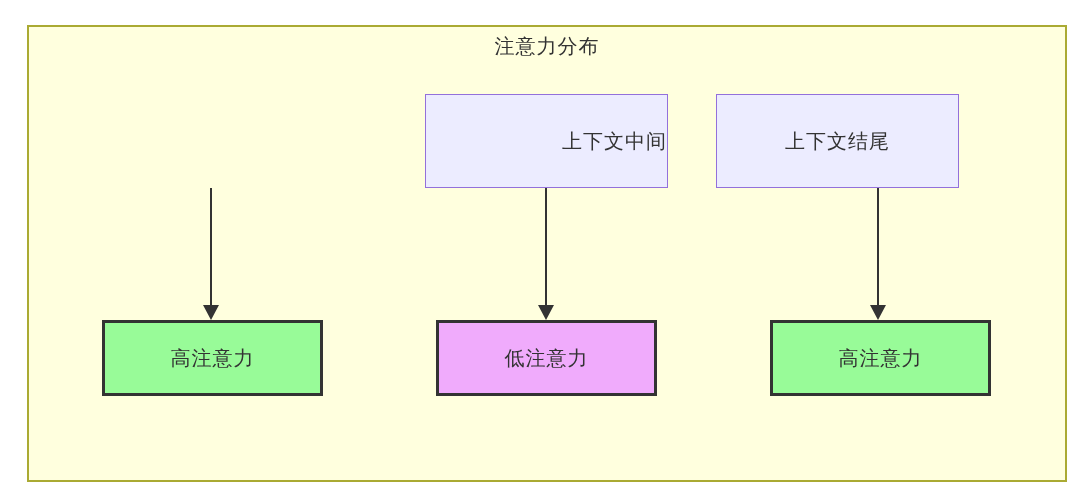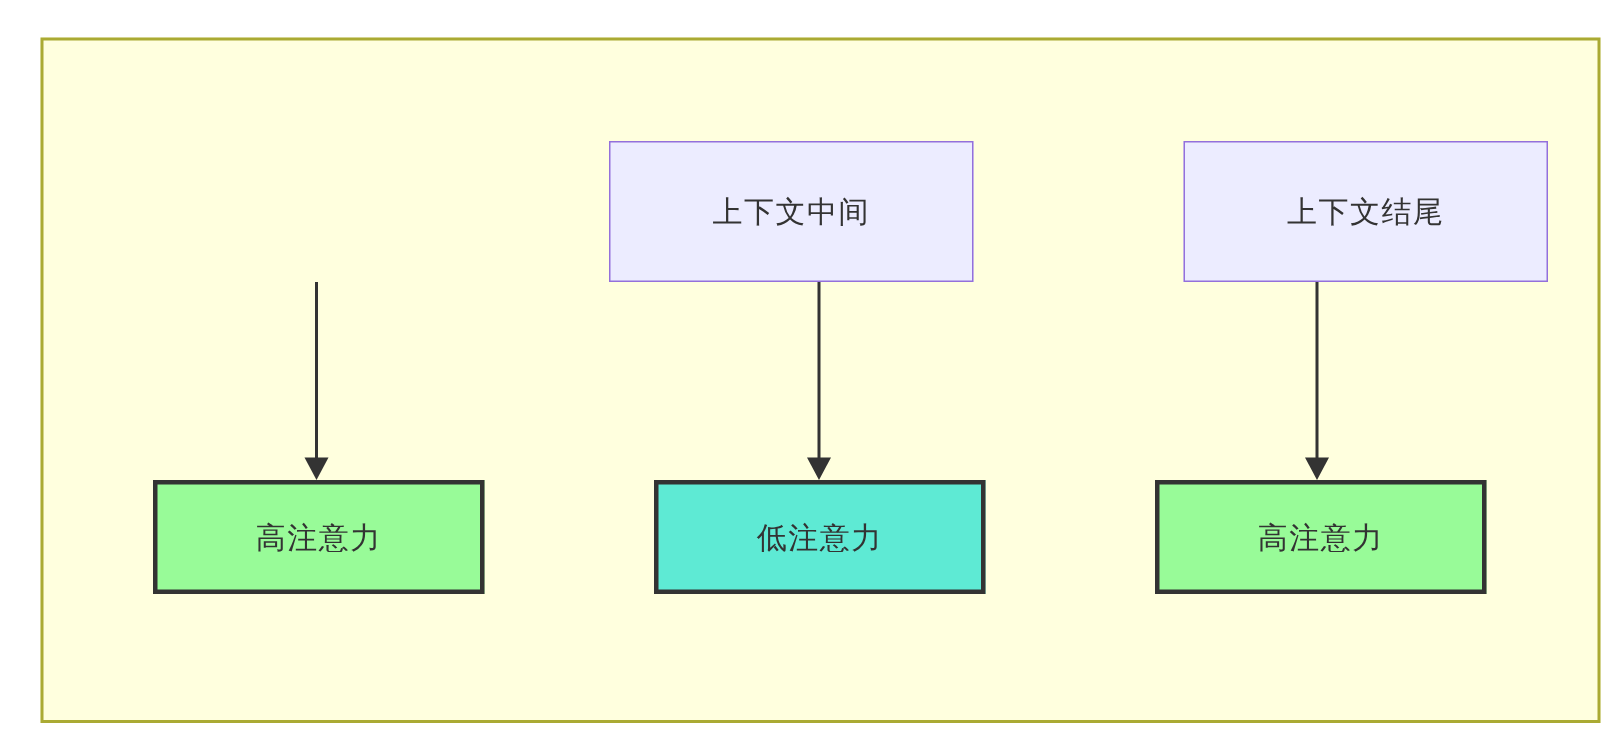--- a/index.html
+++ b/index.html
@@ -24,22 +24,22 @@
 
   .node{
     position:absolute; display:flex; align-items:center; justify-content:center;
     font-size:20px; color:var(--text); letter-spacing:1px;
   }
   .context-node{
     top:94px; height:94px; width:243px;
     background:var(--context-node-bg); border:1px solid var(--context-node-border);
   }
   .context-node.pos-0{ left:90px; }
-  .context-node.pos-1{ left:406px; }
-  .context-node.pos-2{ left:789px; }
+  .context-node.pos-1{ left:425px;justify-content:flex-end; }
+  .context-node.pos-2{ left:716px; }
 
   .result-node{
     top:320px; height:76px; width:221px;
     border:3px solid var(--result-node-border);
   }
   .result-node.pos-0{ left:102px; }
   .result-node.pos-1{ left:436px; }
   .result-node.pos-2{ left:770px; }
 
   .arrow{ position:absolute; top:188px; height:132px; width:18px; }
@@ -56,20 +56,21 @@
     border-top:15px solid var(--arrow);
   }
 </style>
 </head>
 <body>
 
 <div class="stage">
 
   <div class="frame"></div>
 
+  <div class="diagram-title">注意力分布</div>
 
   <div class="node context-node pos-1">
     <span>上下文中间</span>
   </div>
   <div class="node context-node pos-2">
     <span>上下文结尾</span>
   </div>
 
   <div class="arrow pos-0">
     <span class="shaft"></span>
@@ -80,20 +81,20 @@
     <span class="head"></span>
   </div>
   <div class="arrow pos-2">
     <span class="shaft"></span>
     <span class="head"></span>
   </div>
 
   <div class="node result-node pos-0" style="background-color: rgb(152, 251, 152);">
     <span>高注意力</span>
   </div>
-  <div class="node result-node pos-1" style="background-color: #5eead4;">
+  <div class="node result-node pos-1" style="background-color: #f0abfc;">
     <span>低注意力</span>
   </div>
   <div class="node result-node pos-2" style="background-color: rgb(152, 251, 152);">
     <span>高注意力</span>
   </div>
 
 </div>
 
 </body></html>

